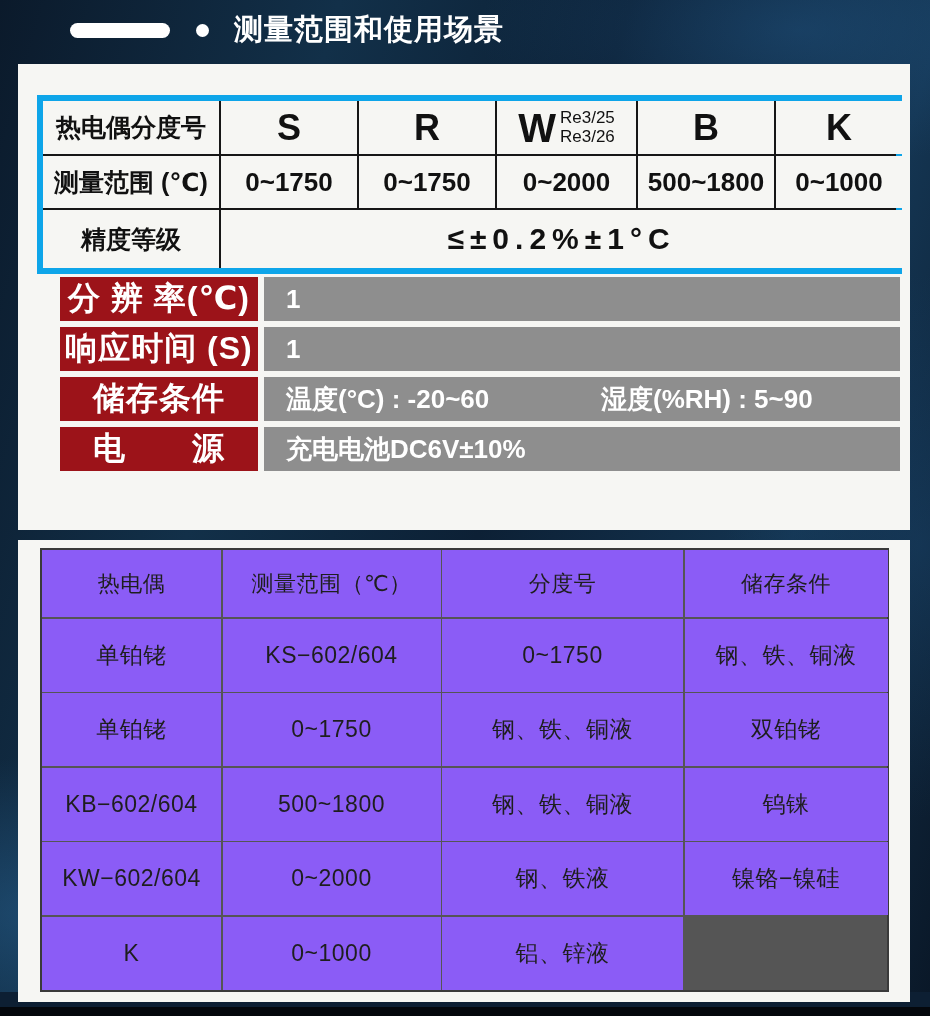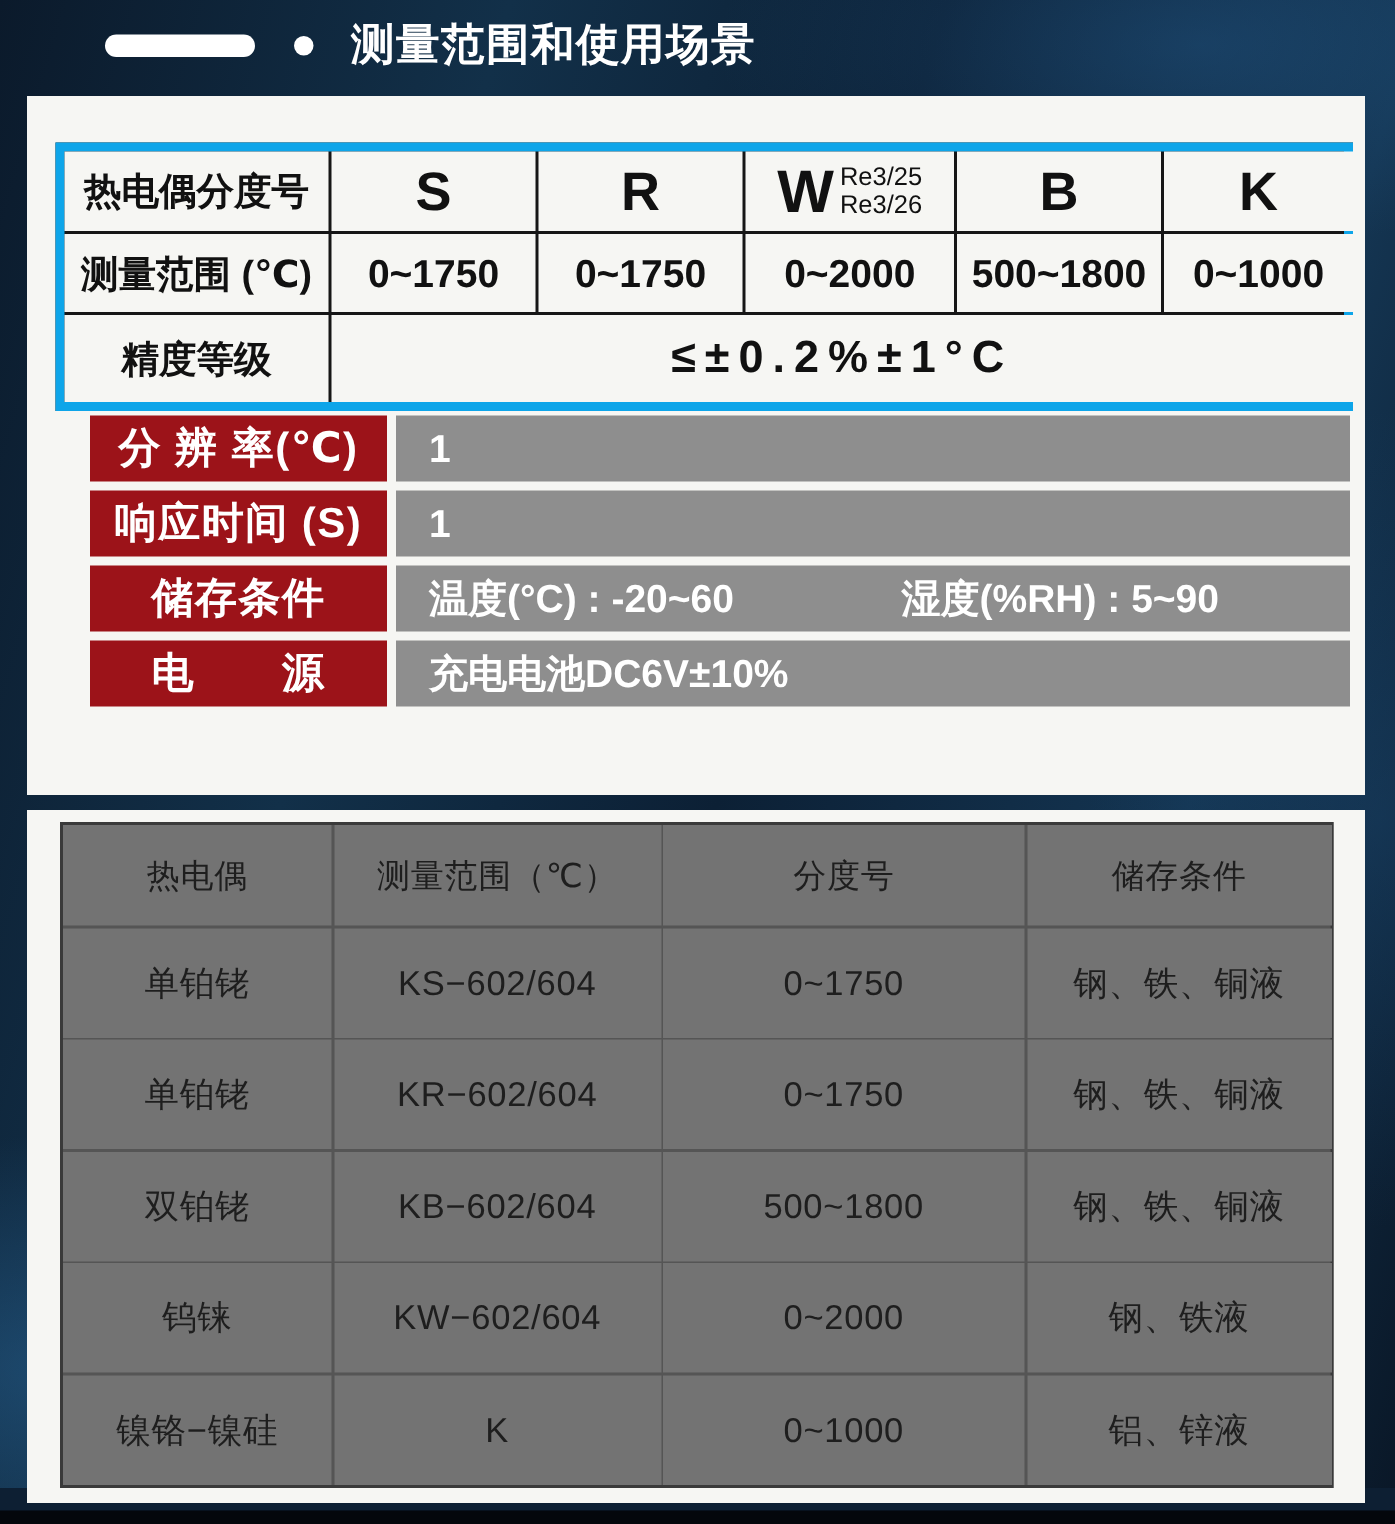--- a/index.html
+++ b/index.html
@@ -42,32 +42,32 @@
   .rt-w .w-main{font-size:40px;font-weight:700;line-height:1;}
   .rt-w .w-subs{display:flex;flex-direction:column;font-size:17px;font-weight:400;line-height:1.1;}
   .rt-span{grid-column:2 / 7;font-size:30px;font-weight:700;letter-spacing:6px;}
 
   
   .specs{position:absolute;left:42px;top:213px;width:840px;}
   .spec-row{display:flex;gap:6px;height:44px;margin-bottom:6px;}
   .spec-row:last-child{margin-bottom:0;}
   .spec-label{width:198px;flex:0 0 198px;background:#9c1319;color:#fff;
     display:flex;align-items:center;justify-content:center;
-    font-size:28px;font-weight:700;letter-spacing:1px;}
+    font-size:32px;font-weight:700;letter-spacing:1px;}
   .spec-value{flex:1;background:#8e8e8e;color:#fff;display:flex;align-items:center;
     padding-left:22px;font-size:26px;font-weight:700;}
   .spec-value .v-left{width:315px;flex:0 0 315px;}
 
   
   .app-table{
     position:absolute;left:22px;top:8px;width:845px;height:440px;
     display:grid;grid-template-columns:179px 218px 241px 203px;
     grid-template-rows:67px repeat(5,1fr);gap:1.5px;background:#555;border:2px solid #3a3a3a;
   }
-  .at-cell{background:#737373;display:flex;align-items:center;justify-content:center;
+  .at-cell{background:#8b5cf6;display:flex;align-items:center;justify-content:center;
     color:#1e1e1e;font-size:23px;font-weight:400;letter-spacing:.5px;}
   .at-head{font-size:22px;}
 </style>
 </head>
 <body>
 
 <div class="stage">
 
   <header class="page-header">
     <span class="hdr-dash"></span>
@@ -133,21 +133,20 @@
       <div class="at-cell at-head">测量范围（℃）</div>
       <div class="at-cell at-head">分度号</div>
       <div class="at-cell at-head">储存条件</div>
 
       <div class="at-cell">单铂铑</div>
       <div class="at-cell">KS−602/604</div>
       <div class="at-cell">0~1750</div>
       <div class="at-cell">钢、铁、铜液</div>
 
       <div class="at-cell">单铂铑</div>
-      <div class="at-cell">KR−602/604</div>
       <div class="at-cell">0~1750</div>
       <div class="at-cell">钢、铁、铜液</div>
 
       <div class="at-cell">双铂铑</div>
       <div class="at-cell">KB−602/604</div>
       <div class="at-cell">500~1800</div>
       <div class="at-cell">钢、铁、铜液</div>
 
       <div class="at-cell">钨铼</div>
       <div class="at-cell">KW−602/604</div>

